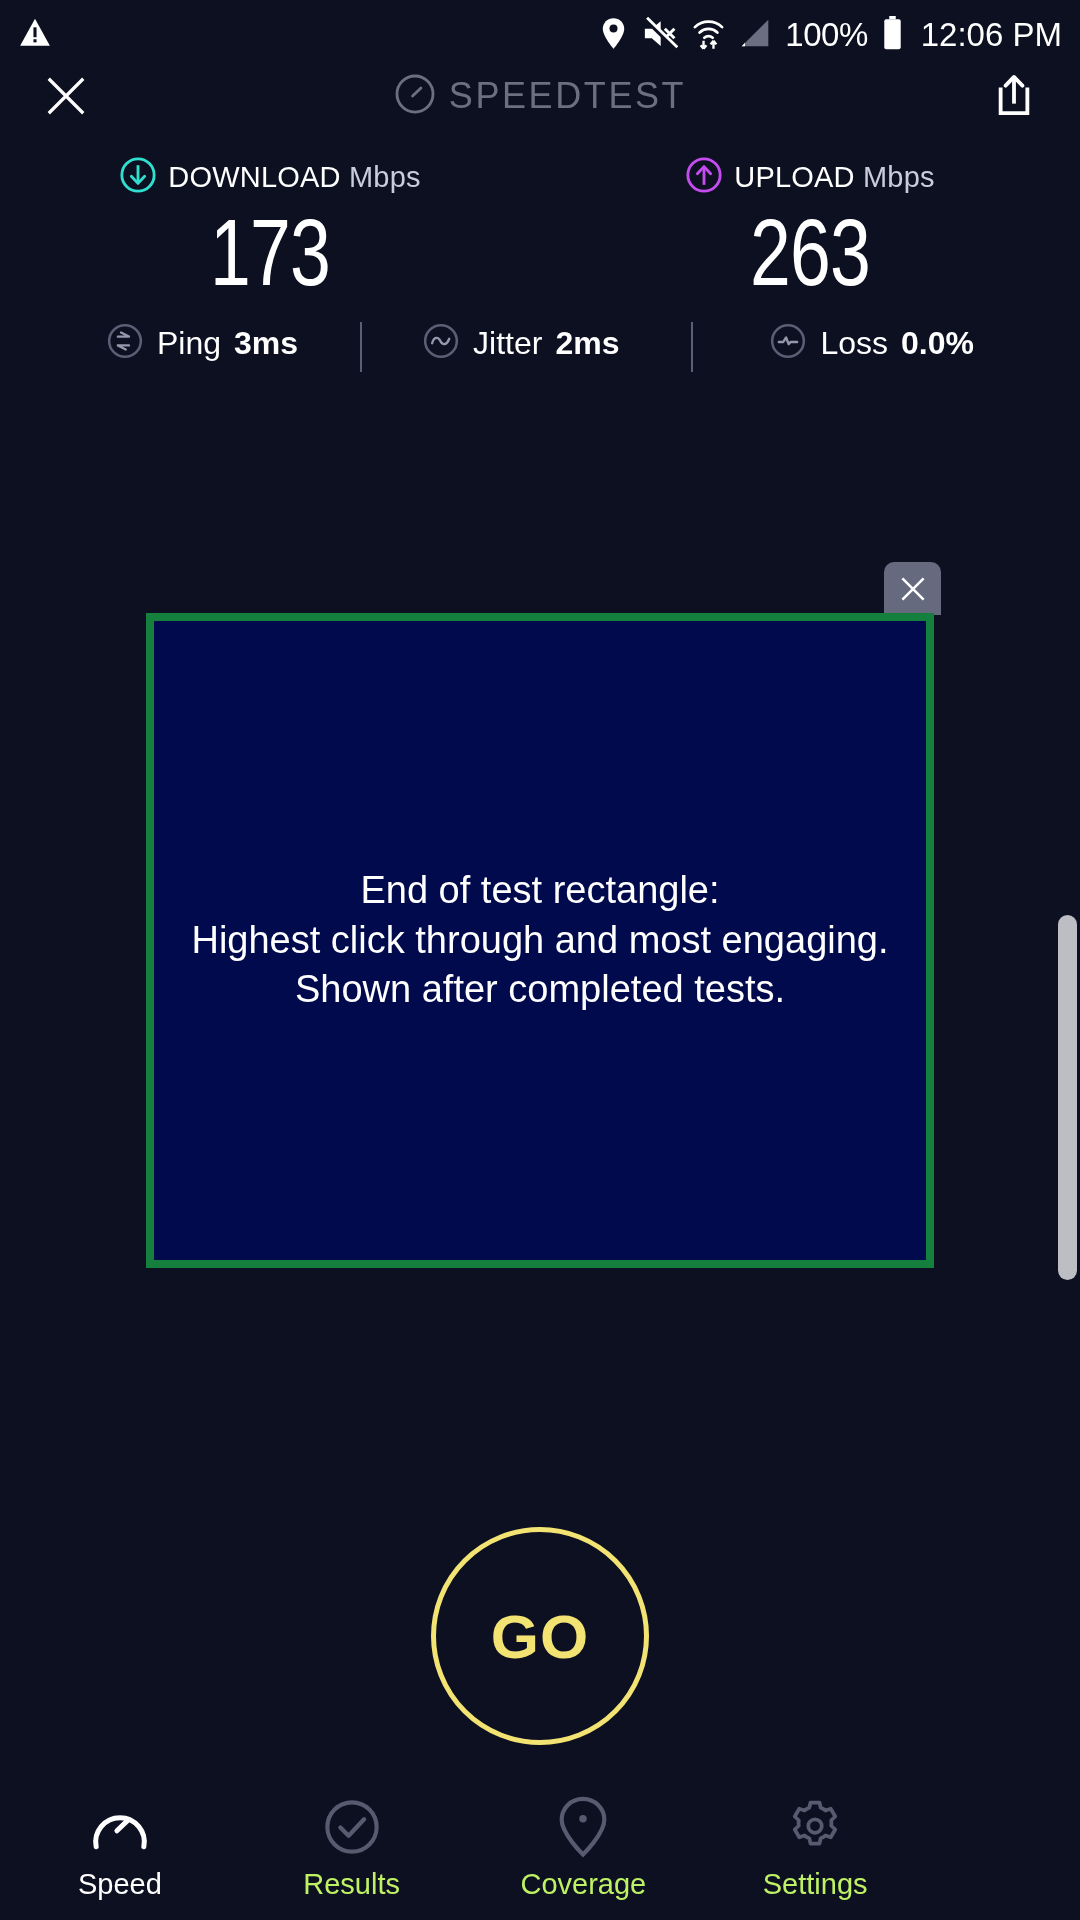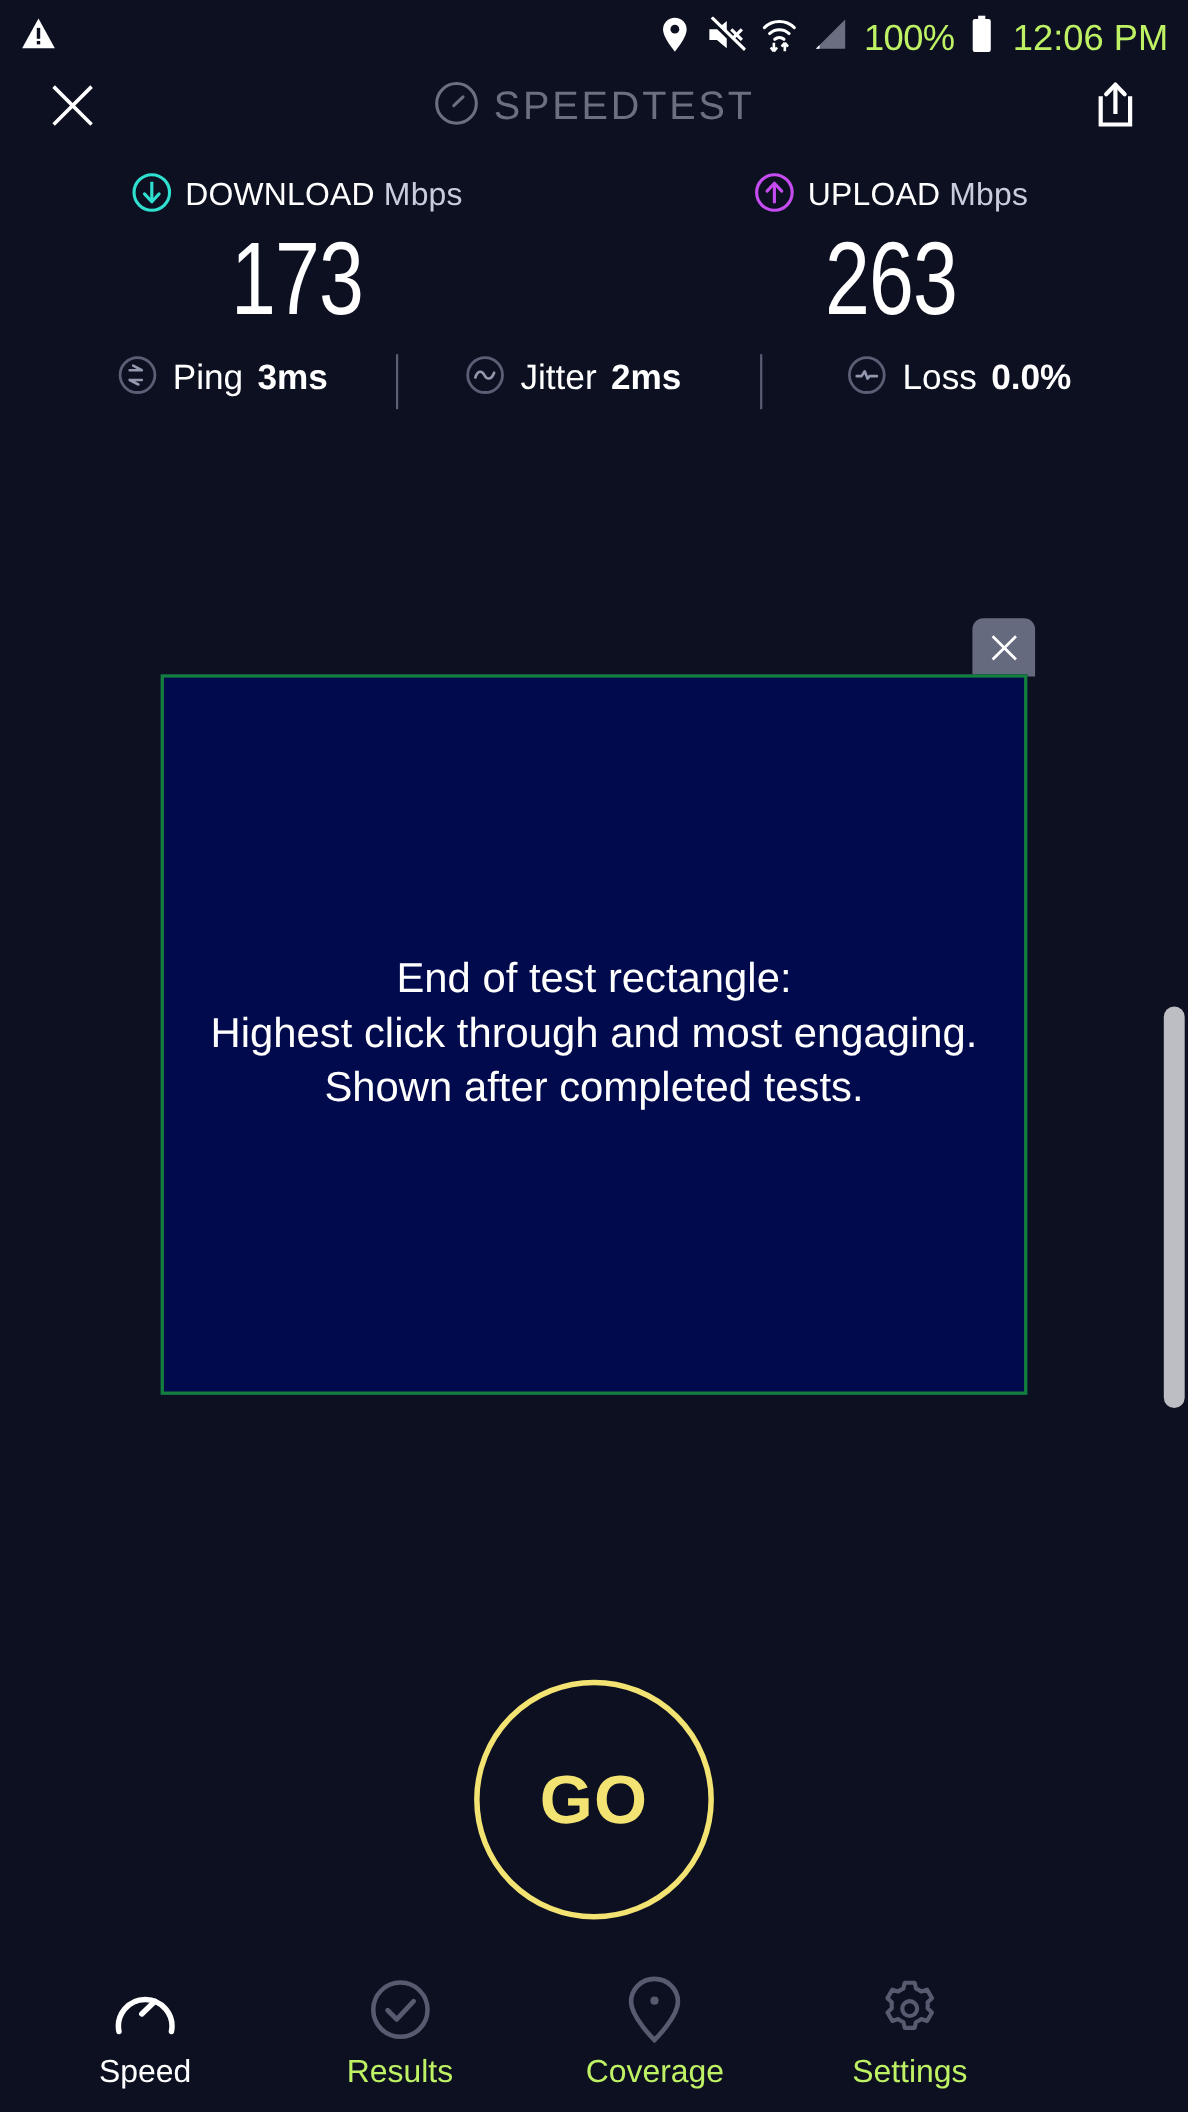--- a/index.html
+++ b/index.html
@@ -7,22 +7,22 @@
     width: 1080px; height: 1920px;
     background: #0d1020;
     font-family: "Liberation Sans", sans-serif;
     overflow: hidden;
   }
   body { position: relative; }
 
   
   #status-bar {
     position: absolute; top: 0; left: 0; width: 1080px; height: 57px;
-    display: flex; align-items: flex-end; padding: 4px 18px;
-    color: #bef264;
+    display: flex; align-items: flex-start; padding: 16px 18px;
+    color: #ffffff;
   }
   #status-left { display: flex; align-items: center; }
   #status-right { margin-left: auto; display: flex; align-items: center; gap: 14px; }
   .sb-icon { display: block; }
   #battery-pct {
     font-size: 33px; letter-spacing: -0.5px; font-weight: 400;
     font-family: "Liberation Sans", sans-serif;
   }
   #status-time {
     font-size: 33px; letter-spacing: 0px; font-weight: 400; margin-left: 4px;
@@ -80,21 +80,21 @@
   #m-sep-2 { margin: 0 76px 0 72px; }
 
   
   #ad-close-button {
     position: absolute; left: 884px; top: 562px; width: 57px; height: 53px;
     background: #666a7e; border-radius: 10px 10px 0 0;
     display: flex; align-items: center; justify-content: center; cursor: pointer;
   }
   #ad-rect {
     position: absolute; left: 146px; top: 613px; width: 788px; height: 655px;
-    background: #000a4c; border: 3px solid #15803d; cursor: pointer;
+    background: #000a4c; border: 8px solid #15803d; cursor: pointer;
     display: flex; align-items: center; justify-content: center;
   }
   #ad-text {
     color: #ffffff; font-size: 38px; line-height: 1.30; text-align: center;
     font-weight: 400; white-space: pre-line;
   }
 
   
   #page-scrollbar {
     position: absolute; right: 3px; top: 915px; width: 19px; height: 365px;
@@ -106,21 +106,21 @@
     position: absolute; left: 431px; top: 1527px; width: 218px; height: 218px;
     border: 5px solid #f2e372; border-radius: 50%;
     display: flex; align-items: center; justify-content: center; cursor: pointer;
   }
   #go-label {
     color: #f2e372; font-size: 62px; font-weight: 700; letter-spacing: 1px;
   }
 
   
   #bottom-nav {
-    position: absolute; left: 16px; bottom: 0; width: 927px; height: 140px;
+    position: absolute; left: 4px; bottom: 0; width: 927px; height: 140px;
     display: flex;
   }
   .nav-item {
     width: 25%; display: flex; flex-direction: column;
     align-items: center; justify-content: flex-start; padding-top: 18px; cursor: pointer;
   }
   .nav-icon { height: 58px; display: flex; align-items: center; justify-content: center; }
   .nav-label { font-size: 29px; margin-top: 12px; }
   .nav-item.active .nav-label { color: #ffffff; }
   .nav-item.inactive .nav-label { color: #bef264; }

